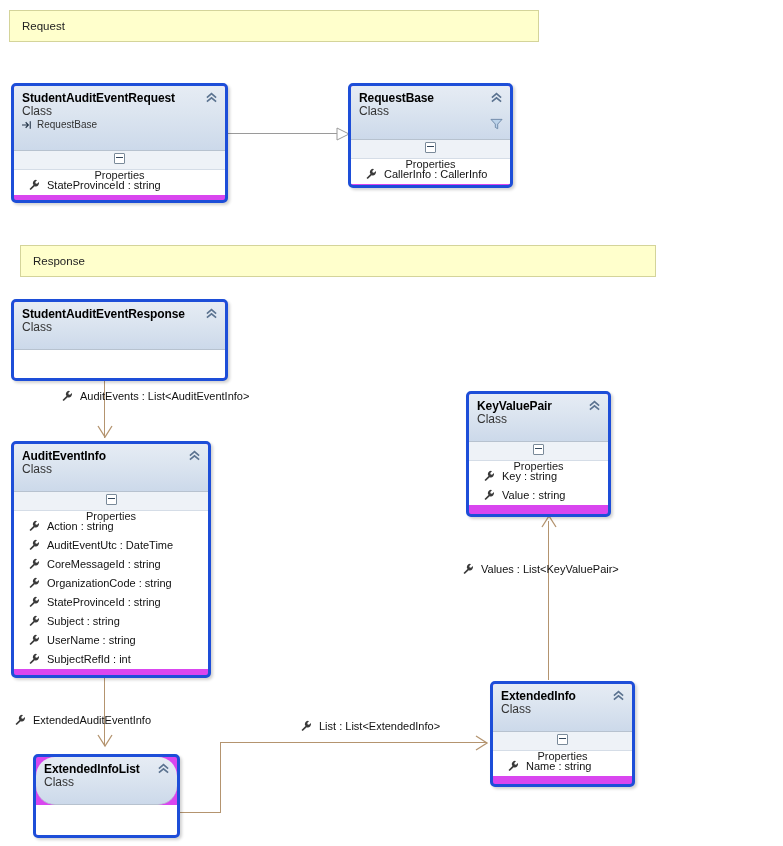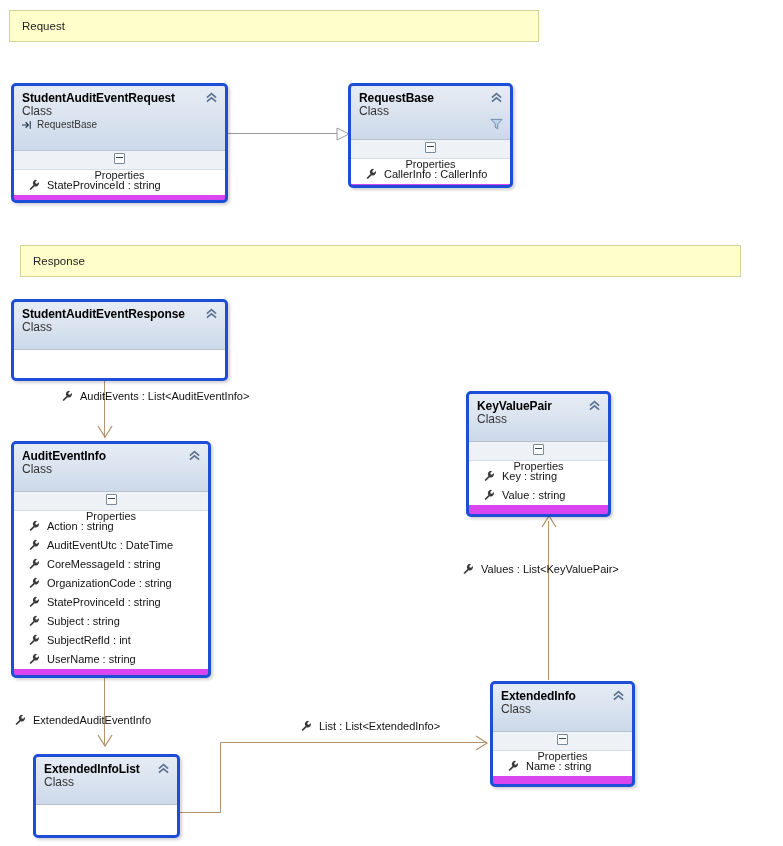--- a/index.html
+++ b/index.html
@@ -152,21 +152,21 @@
   }
   svg.arrow { position: absolute; overflow: visible; }
 </style>
 </head>
 <body>
 
 <div class="group-bar" style="left:9px; top:10px; width:530px; height:32px;">
   <span>Request</span>
 </div>
 
-<div class="group-bar" style="left:20px; top:245px; width:721px; height:32px;">
+<div class="group-bar" style="left:20px; top:245px; width:636px; height:32px;">
   <span>Response</span>
 </div>
 
 <div class="conn-gray" style="left:228px; top:133px; width:120px; height:1px;"></div>
 <svg class="arrow" style="left:336px; top:125px; width:16px; height:18px;" viewBox="0 0 16 18">
   <polygon points="1,3 13,9 1,15" fill="#ffffff" stroke="#9a9a9a" stroke-width="1"></polygon>
 </svg>
 
 <div class="conn" style="left:104px; top:380px; width:1px; height:58px;"></div>
 <svg class="arrow" style="left:96px; top:424px; width:18px; height:16px;" viewBox="0 0 18 16">
@@ -330,27 +330,27 @@
     <div class="member">
       <svg class="wrench" width="12" height="12" viewBox="0 0 16 16">
           <path d="M11.3 1.2a4.2 4.2 0 0 0-4 6.7L2 13.2l1.6 1.6 5.3-5.3a4.2 4.2 0 0 0 5.5-5.4l-2.3 2.3-1.9-.5-.5-1.9 2.3-2.3a4.2 4.2 0 0 0-.7-.5z" fill="#3a3a3a"></path>
         </svg>
       <span>Subject : string</span>
     </div>
     <div class="member">
       <svg class="wrench" width="12" height="12" viewBox="0 0 16 16">
           <path d="M11.3 1.2a4.2 4.2 0 0 0-4 6.7L2 13.2l1.6 1.6 5.3-5.3a4.2 4.2 0 0 0 5.5-5.4l-2.3 2.3-1.9-.5-.5-1.9 2.3-2.3a4.2 4.2 0 0 0-.7-.5z" fill="#3a3a3a"></path>
         </svg>
+      <span>UserName : string</span>
+    </div>
+    <div class="member">
+      <svg class="wrench" width="12" height="12" viewBox="0 0 16 16">
+          <path d="M11.3 1.2a4.2 4.2 0 0 0-4 6.7L2 13.2l1.6 1.6 5.3-5.3a4.2 4.2 0 0 0 5.5-5.4l-2.3 2.3-1.9-.5-.5-1.9 2.3-2.3a4.2 4.2 0 0 0-.7-.5z" fill="#3a3a3a"></path>
+        </svg>
       <span>SubjectRefId : int</span>
-    </div>
-    <div class="member">
-      <svg class="wrench" width="12" height="12" viewBox="0 0 16 16">
-          <path d="M11.3 1.2a4.2 4.2 0 0 0-4 6.7L2 13.2l1.6 1.6 5.3-5.3a4.2 4.2 0 0 0 5.5-5.4l-2.3 2.3-1.9-.5-.5-1.9 2.3-2.3a4.2 4.2 0 0 0-.7-.5z" fill="#3a3a3a"></path>
-        </svg>
-      <span>UserName : string</span>
     </div>
   </div>
 </div>
 
 <div class="class-box" style="left:466px; top:391px; width:145px; height:126px;">
   <div class="class-header" style="height:48px;">
     <div class="class-title">KeyValuePair</div>
     <div class="class-stereotype">Class</div>
     <svg class="chevron-up" viewBox="0 0 14 13">
       <path d="M2 6 L7 1.8 L12 6" fill="none" stroke="#5b7390" stroke-width="1.8"></path>
@@ -394,21 +394,21 @@
     <div class="member">
       <svg class="wrench" width="12" height="12" viewBox="0 0 16 16">
           <path d="M11.3 1.2a4.2 4.2 0 0 0-4 6.7L2 13.2l1.6 1.6 5.3-5.3a4.2 4.2 0 0 0 5.5-5.4l-2.3 2.3-1.9-.5-.5-1.9 2.3-2.3a4.2 4.2 0 0 0-.7-.5z" fill="#3a3a3a"></path>
         </svg>
       <span>Name : string</span>
     </div>
   </div>
 </div>
 
 <div class="class-box" style="left:33px; top:754px; width:147px; height:84px;">
-  <div class="class-header" style="height:48px;">
+  <div class="class-header" style="height:48px;border-radius:19px;">
     <div class="class-title">ExtendedInfoList</div>
     <div class="class-stereotype">Class</div>
     <svg class="chevron-up" viewBox="0 0 14 13">
       <path d="M2 6 L7 1.8 L12 6" fill="none" stroke="#5b7390" stroke-width="1.8"></path>
       <path d="M2 10.5 L7 6.3 L12 10.5" fill="none" stroke="#5b7390" stroke-width="1.8"></path>
     </svg>
   </div>
   <div class="empty-body" style="height:35px;"></div>
 </div>
 

